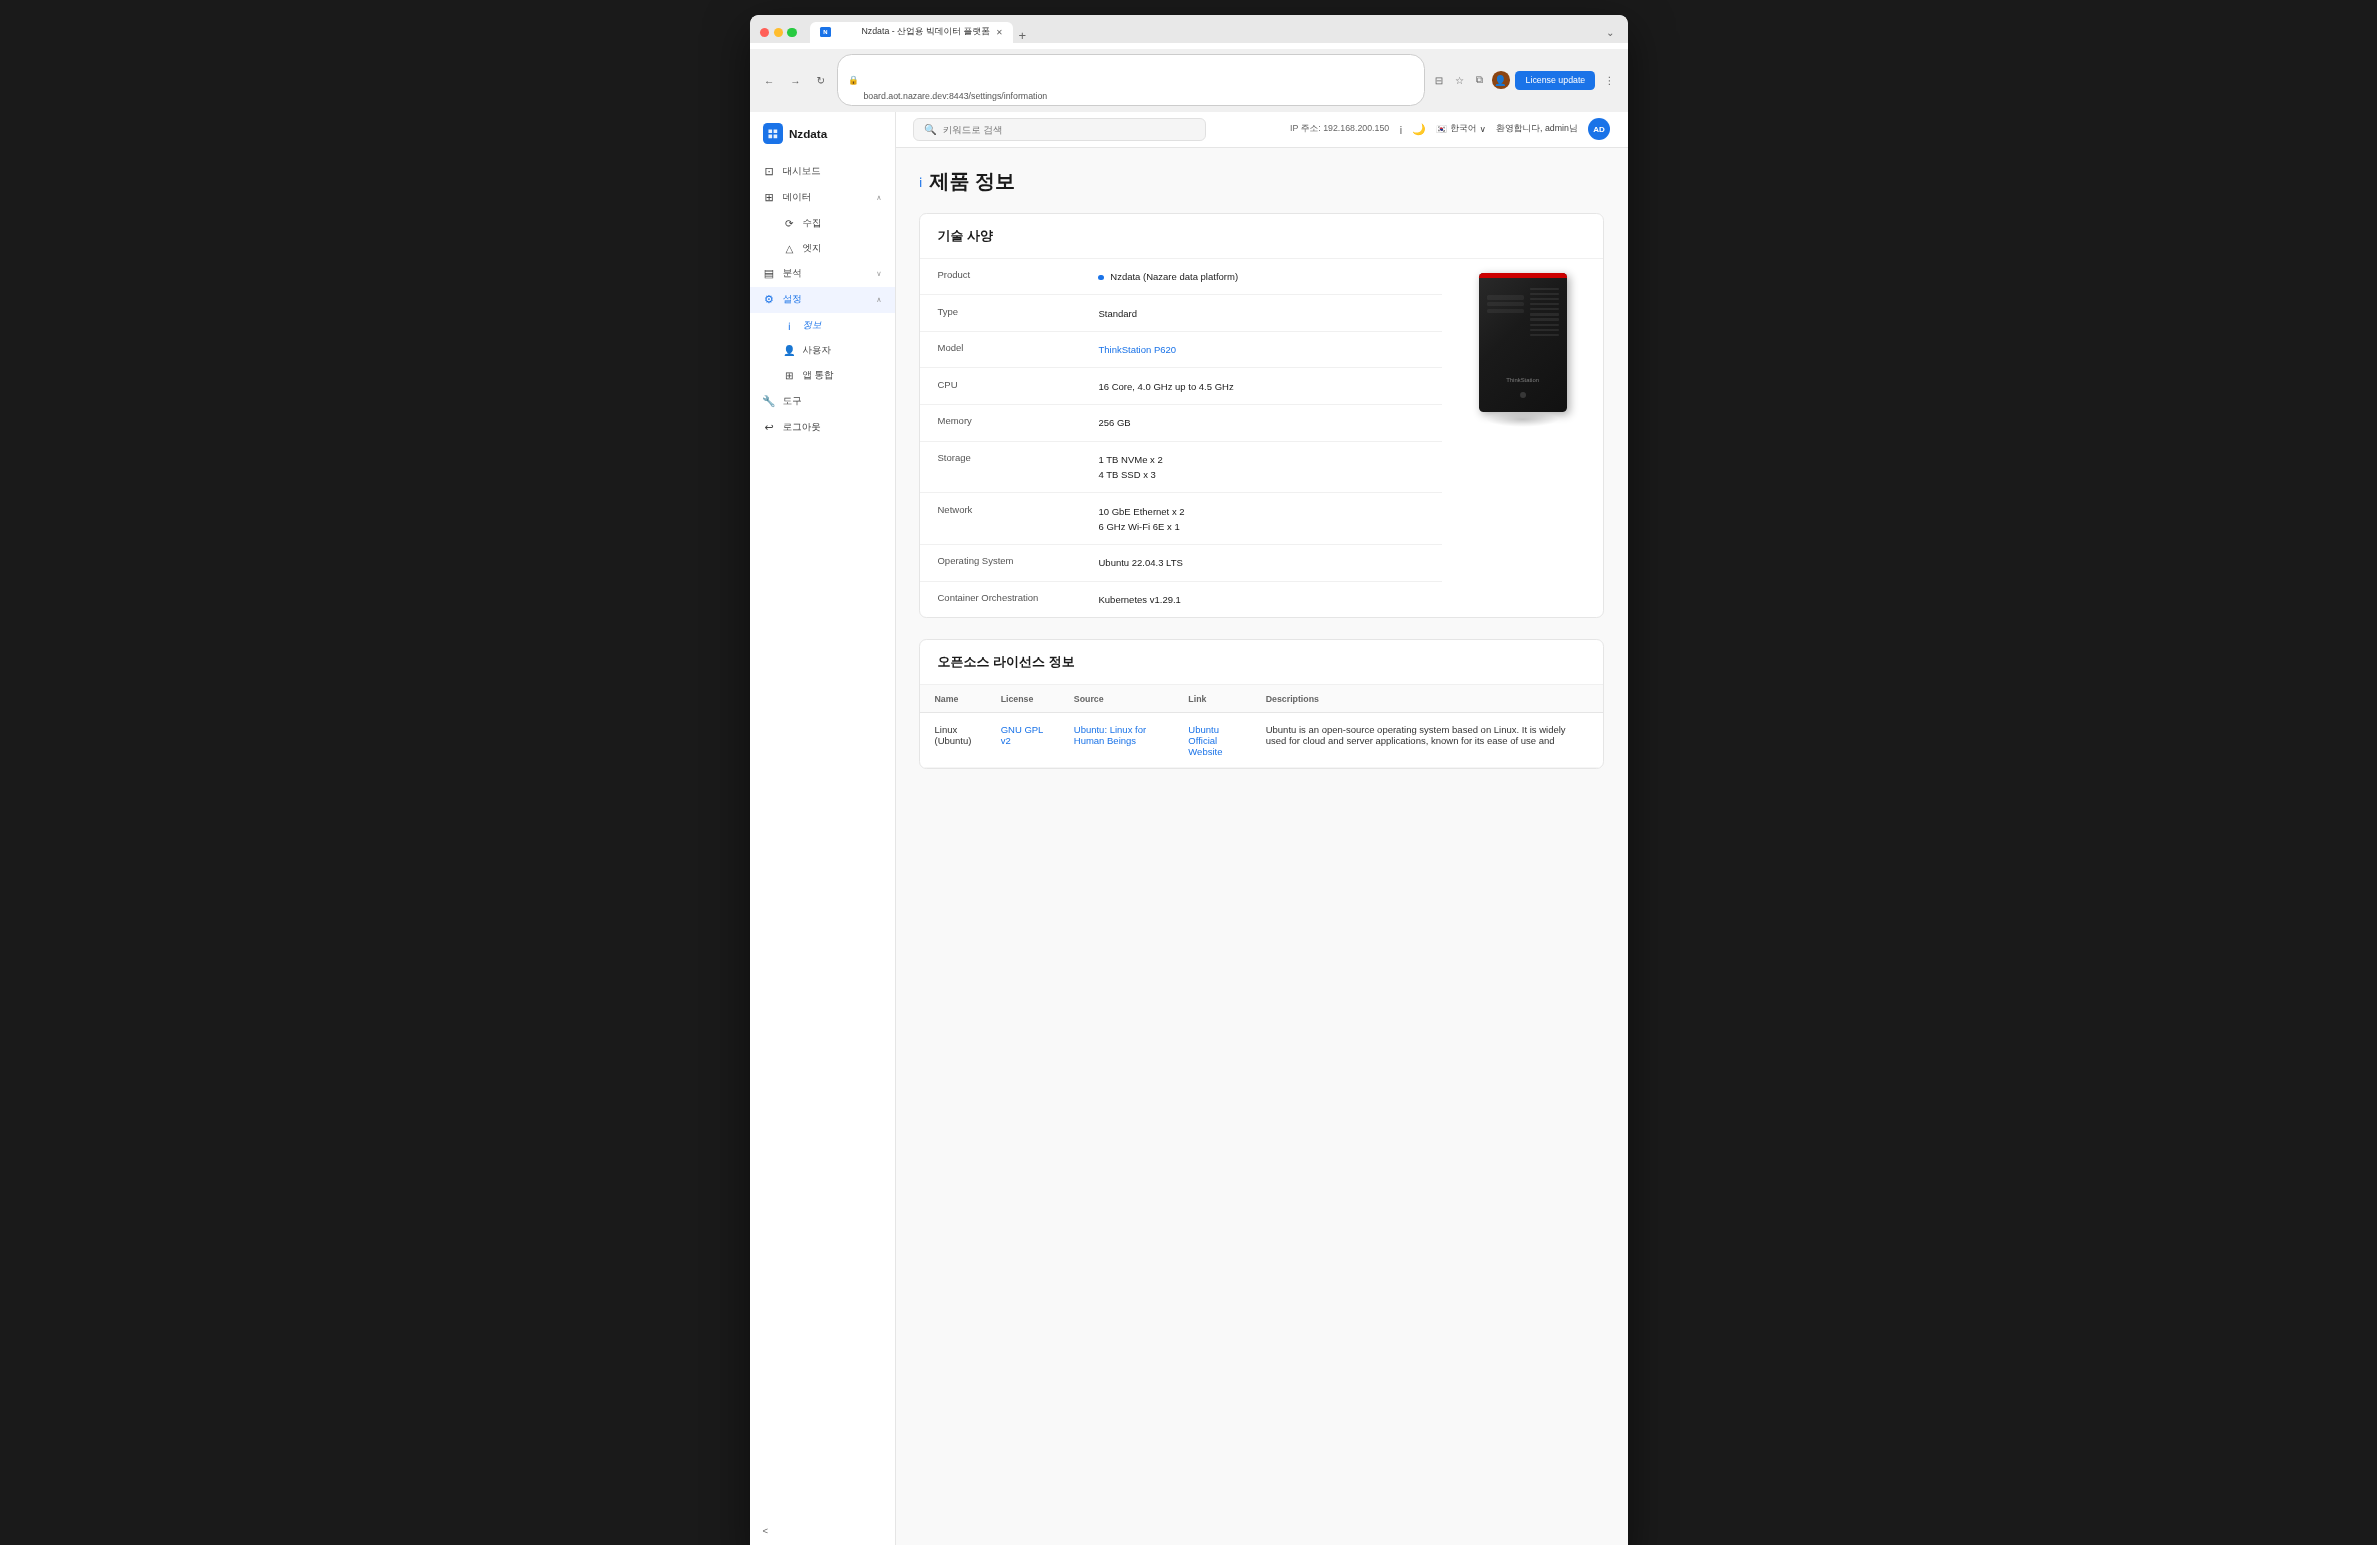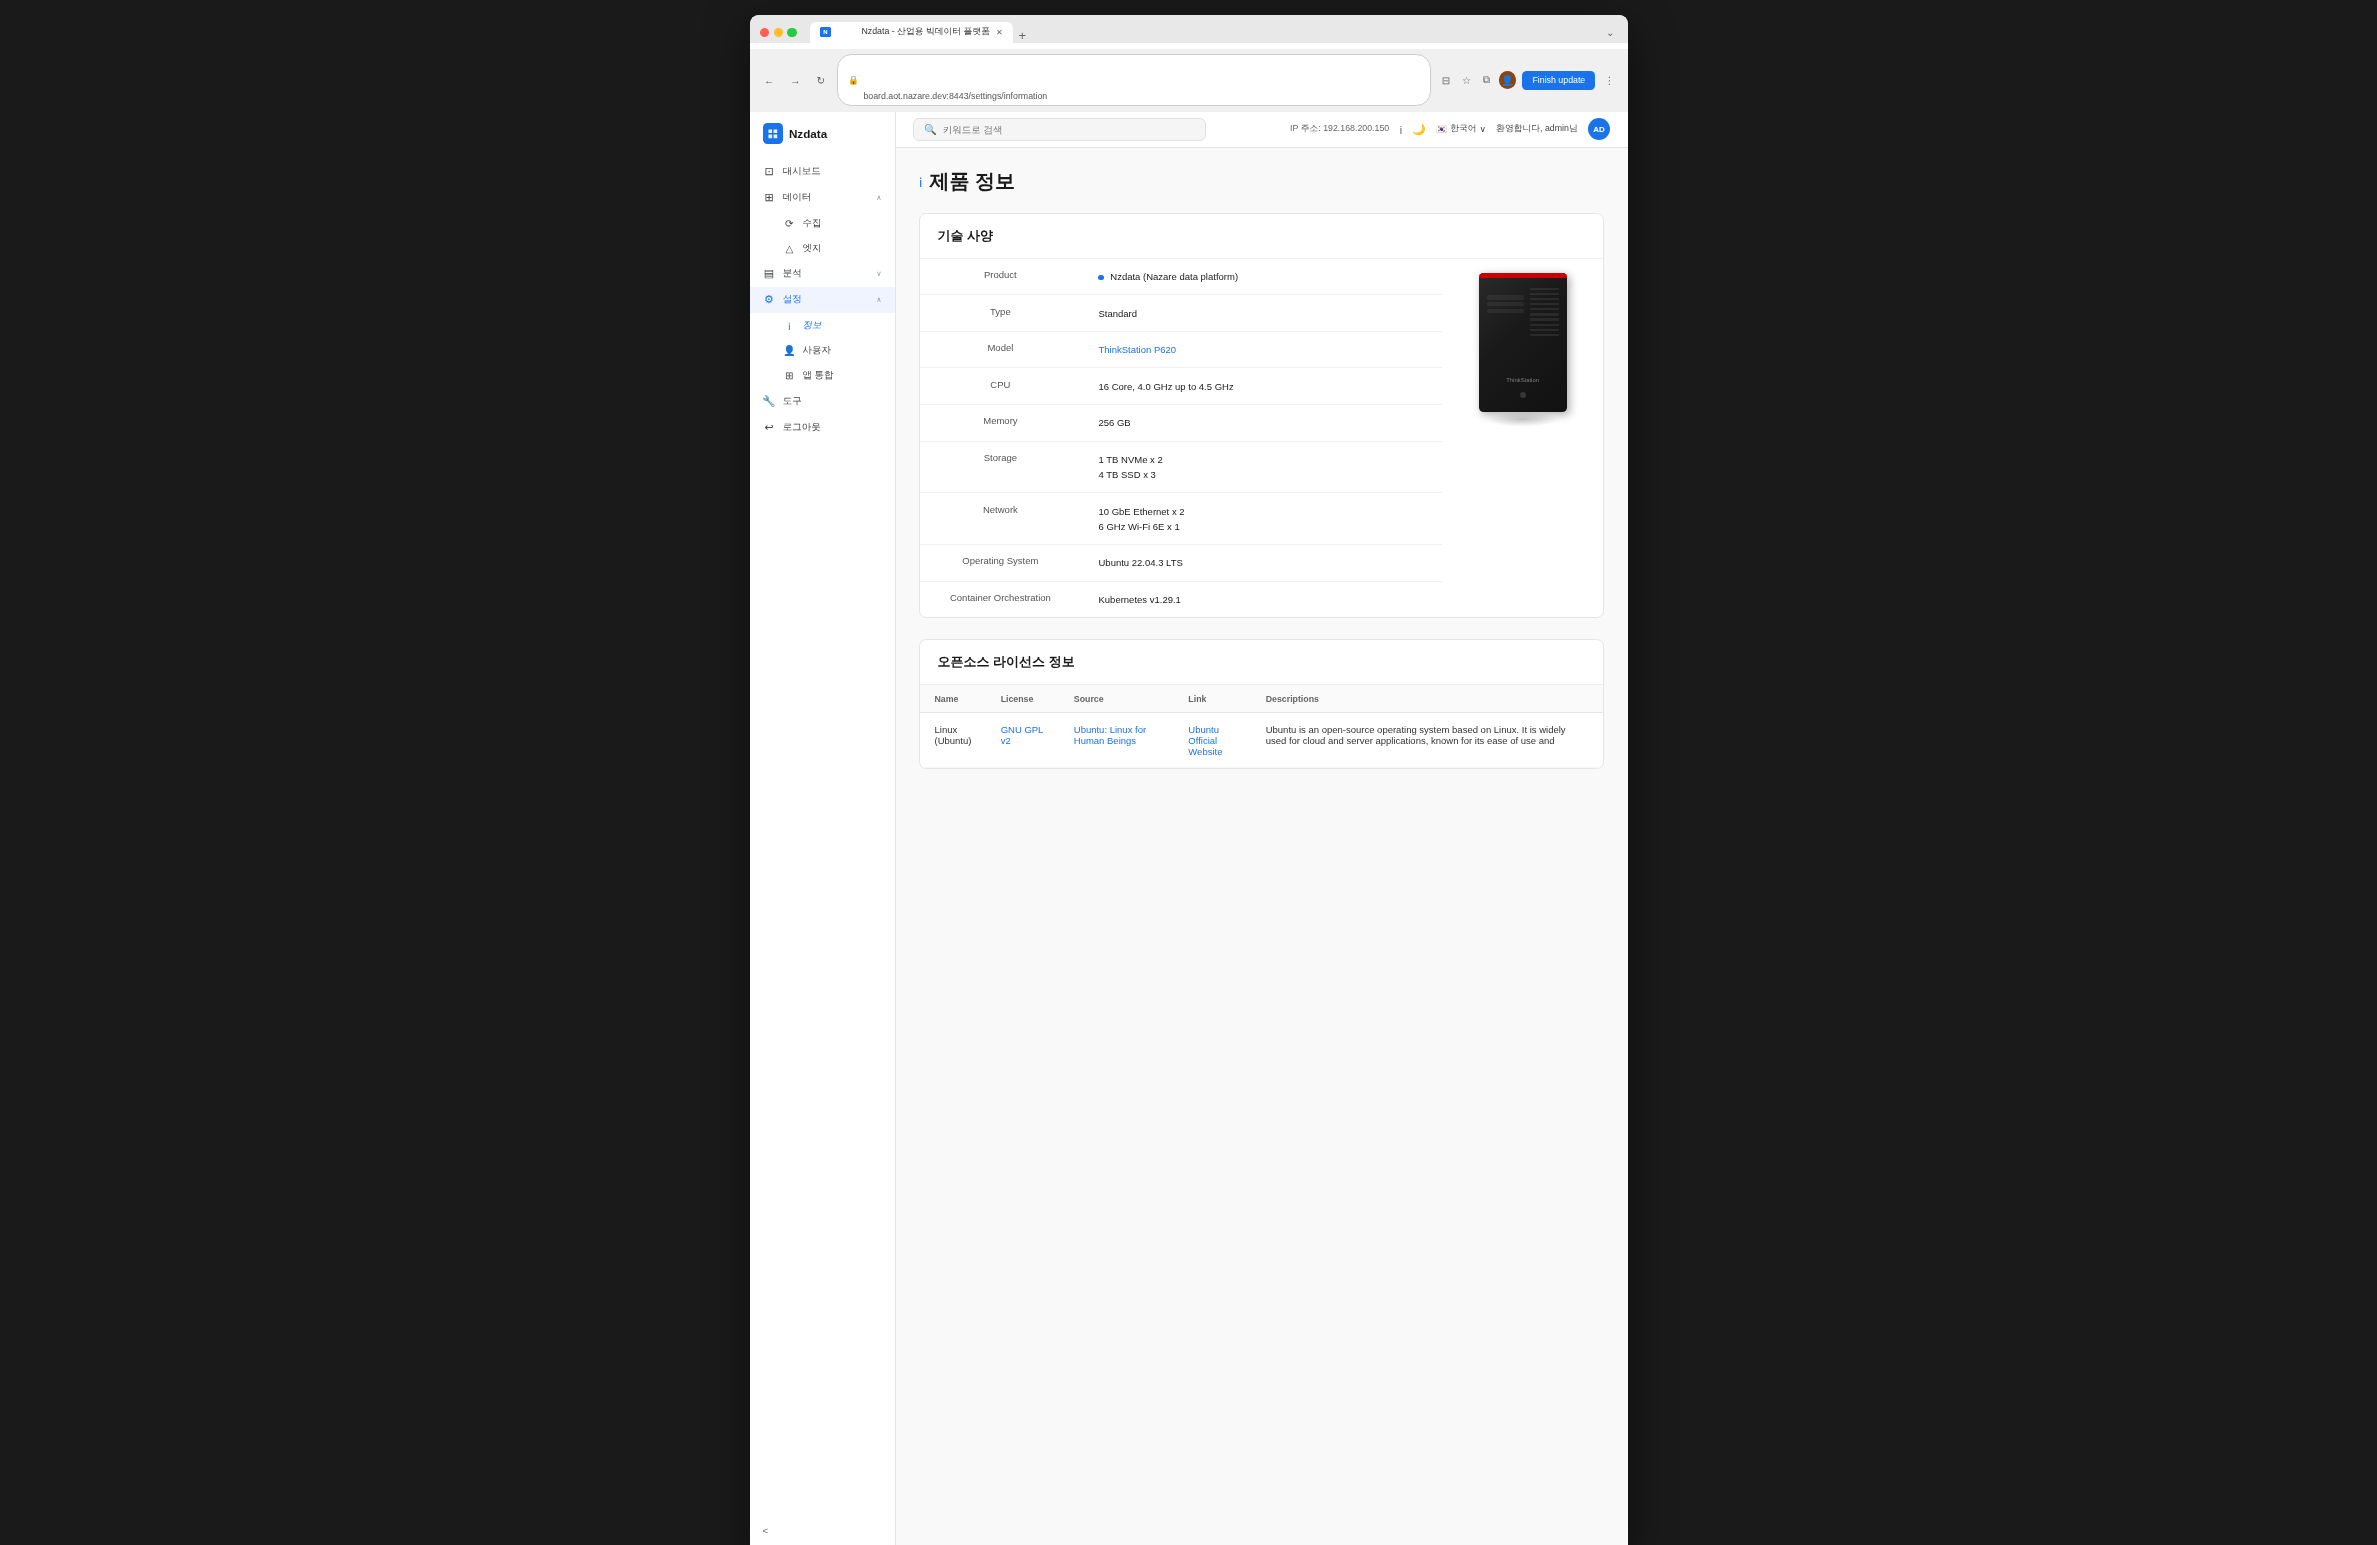--- a/index.html
+++ b/index.html
@@ -302,21 +302,20 @@
       display: flex;
       border-bottom: 0.7px solid #f0f0f0;
     }
     .specs-row:last-child { border-bottom: none; }
     .specs-label {
       width: 161px;
       padding: 10.2px 17.6px;
       font-size: 9.5px;
       color: #555;
       flex-shrink: 0;
-      text-align: center;
     }
     .specs-value {
       padding: 10.2px 17.6px;
       font-size: 9.5px;
       color: #1a1a1a;
       flex: 1;
       line-height: 1.6;
     }
     .specs-value a { color: #1a73e8; text-decoration: none; }
     .product-dot {
@@ -452,21 +451,21 @@
       <span style="color:#aaa; font-size:8.8px;">🔒</span>
       <span class="url-text">board.aot.nazare.dev:8443/settings/information</span>
     </div>
     <div class="nav-actions">
       <button class="nav-icon-btn">⊟</button>
       <button class="nav-icon-btn">☆</button>
       <button class="nav-icon-btn">⧉</button>
       <div class="profile-avatar-nav" style="background:#8B4513; width:17.6px; height:17.6px; border-radius:50%; display:flex; align-items:center; justify-content:center; overflow:hidden;">
         <span style="font-size:10.2px;">👤</span>
       </div>
-      <button class="finish-update-btn">Finish update</button>
+      <button class="finish-update-btn">License update</button>
       <button class="nav-icon-btn">⋮</button>
     </div>
   </div>
 
   <div class="app-container">
 
     <div class="sidebar">
       <div class="sidebar-logo">
         <div class="logo-icon">
           <svg width="11.7" height="11.7" viewBox="0 0 16 16" fill="none">

